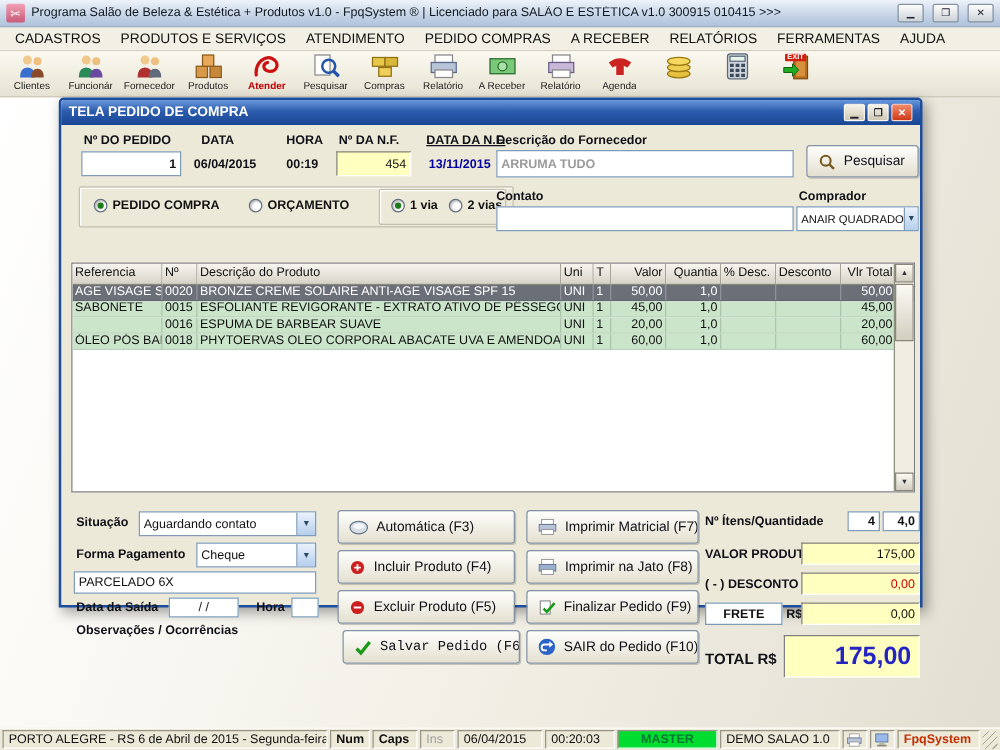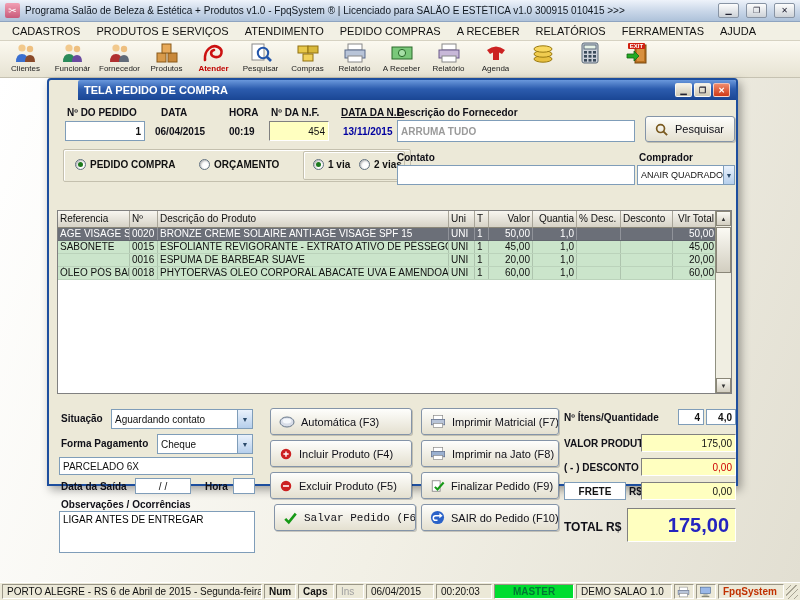--- a/index.html
+++ b/index.html
@@ -31,21 +31,21 @@
   .exit-badge { position:absolute; font-size:6px; font-weight:bold; color:#fff; background:#d02010;
     padding:0 2px; border-radius:1px; margin-top:1px; }
   .tool-btn { position:relative; }
 
   .client { position:absolute; left:0; top:78px; width:800px; height:504px;
     background:linear-gradient(110deg,#ffffff 0%, #f2f0e6 55%, #e2dfd2 100%); }
 
   
   .dialog { position:absolute; left:47px; top:0px; width:691px; height:408px;
     border:2px solid #1d4e9e; border-radius:4px 4px 0 0; background:#ece9d8;
-    box-shadow:3px 4px 10px rgba(0,0,0,0.35);padding-left:29px; }
+    box-shadow:3px 4px 10px rgba(0,0,0,0.35); }
   .dlg-title { height:20px; background:linear-gradient(#6a98dc,#2c5cae 45%,#1a4694);
     color:#fff; font-weight:bold; font-size:11px; display:flex; align-items:center; padding:0 6px;
     border-radius:2px 2px 0 0; }
   .dlg-btns { margin-left:auto; display:flex; gap:2px; }
   .dbtn { width:17px; height:14px; border:1px solid #ffffffaa; border-radius:2px; font-size:8px;
     background:linear-gradient(#f6f2e8,#cfc9b4); color:#223; display:flex; align-items:center; justify-content:center; }
   .dbtn.close { background:linear-gradient(#f08a6a,#d03a18); color:#fff; font-weight:bold; }
 
   .lbl { position:absolute; font-size:10px; font-weight:bold; color:#101018; white-space:nowrap; }
   .val { position:absolute; font-size:10px; font-weight:bold; color:#101018; white-space:nowrap; }
@@ -401,21 +401,20 @@
     <div class="combo" style="left:108px; top:354px; width:96px; height:20px;">
       <span>Cheque</span>
       <span class="arrow">▼</span>
     </div>
     <span class="inset" style="left:10px; top:377px; width:194px; height:18px;">PARCELADO 6X</span>
     <span class="lbl" style="left:12px; top:401px;">Data da Saída</span>
     <span class="inset center" style="left:86px; top:398px; width:56px; height:16px;">/  /</span>
     <span class="lbl" style="left:156px; top:401px;">Hora</span>
     <span class="inset" style="left:184px; top:398px; width:22px; height:16px;"></span>
     <span class="lbl" style="left:12px; top:419px;">Observações / Ocorrências</span>
-    <textarea class="obs" style="left: 10px; top: 431px; width: 196px; height: 42px;">LIGAR ANTES DE ENTREGAR</textarea>
 
     <div class="push-btn" style="left:221px; top:328px; width:142px; height:27px;">
       <svg width="16" height="14" viewBox="0 0 16 14">
           <ellipse cx="8" cy="7" rx="7" ry="5" fill="#d8dde8" stroke="#68788a"></ellipse>
           <ellipse cx="8" cy="6" rx="4.4" ry="2.4" fill="#f4f7fb"></ellipse>
         </svg>
       <span>Automática  (F3)</span>
     </div>
     <div class="push-btn" style="left:221px; top:360px; width:142px; height:27px;">
       <svg width="14" height="14" viewBox="0 0 16 16">

